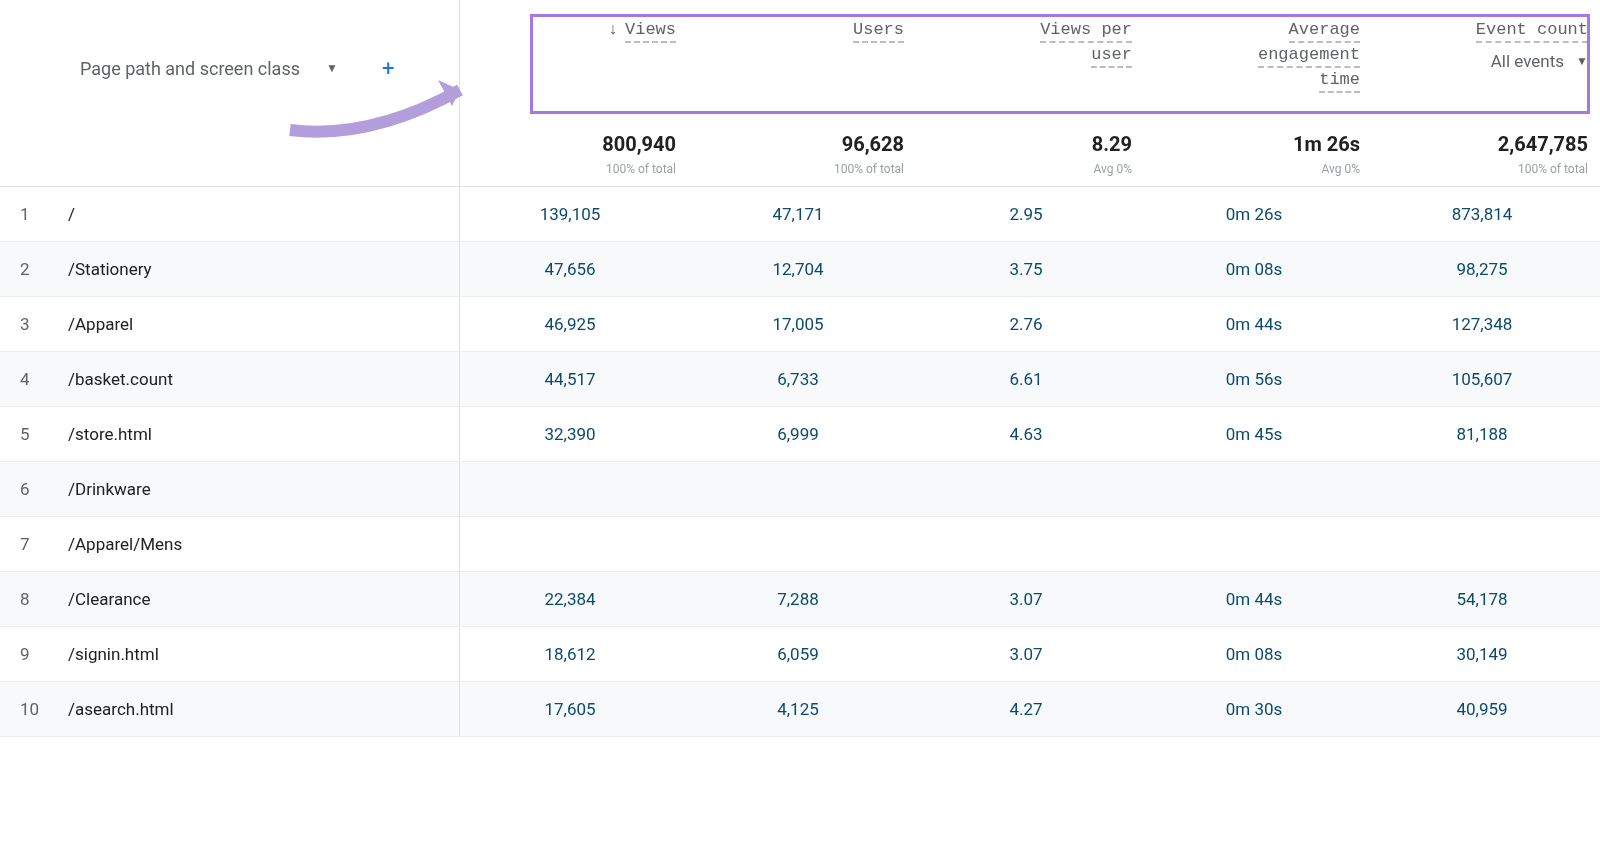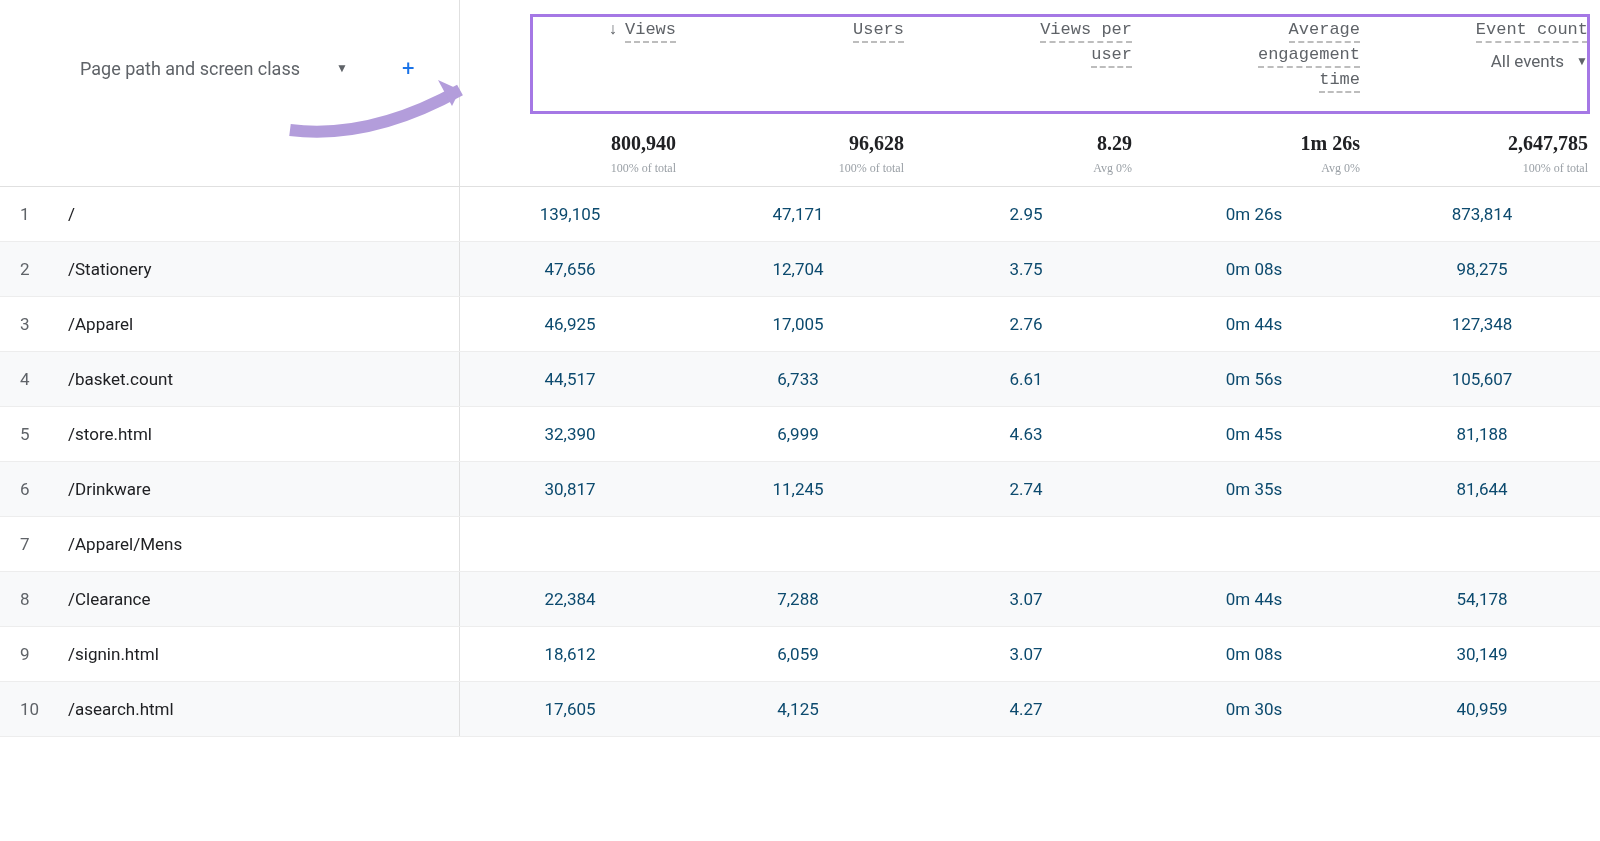--- a/index.html
+++ b/index.html
@@ -18,21 +18,21 @@
     position: relative;
   }
   .right-col {
     flex: 1;
     min-width: 0;
   }
   .dim-header {
     padding: 26px 20px 10px 80px;
     display: flex;
     align-items: center;
-    gap: 26px;
+    gap: 16px;
     color: #5f6368;
     font-size: 18px;
     height: 120px;
   }
   .dim-header .caret {
     font-size: 12px;
     color: #5f6368;
     margin-left: 10px;
   }
   .dim-header .plus {
@@ -86,21 +86,20 @@
     left: 530px;
     right: 10px;
     height: 100px;
     border: 3px solid #a578e5;
     pointer-events: none;
     z-index: 2;
   }
   .totals-row {
     display: flex;
     border-bottom: 1px solid #e0e0e0;
-    font-family: Liberation Serif, serif;
   }
   .totals-left {
     width: 460px;
     border-right: 1px solid #e0e0e0;
   }
   .totals-right {
     flex: 1;
     display: flex;
     padding: 12px 0 10px 0;
   }
@@ -292,27 +291,20 @@
       <div class="cell">4.63</div>
       <div class="cell">0m 45s</div>
       <div class="cell">81,188</div>
     </div>
     </div>
     <div class="data-row">
     <div class="row-left">
       <span class="row-idx">6</span>
       <span class="row-dim">/Drinkware</span>
     </div>
-    <div class="row-right">
-      <div class="cell">30,817</div>
-      <div class="cell">11,245</div>
-      <div class="cell">2.74</div>
-      <div class="cell">0m 35s</div>
-      <div class="cell">81,644</div>
-    </div>
     </div>
     <div class="data-row">
     <div class="row-left">
       <span class="row-idx">7</span>
       <span class="row-dim">/Apparel/Mens</span>
     </div>
     </div>
     <div class="data-row">
     <div class="row-left">
       <span class="row-idx">8</span>

